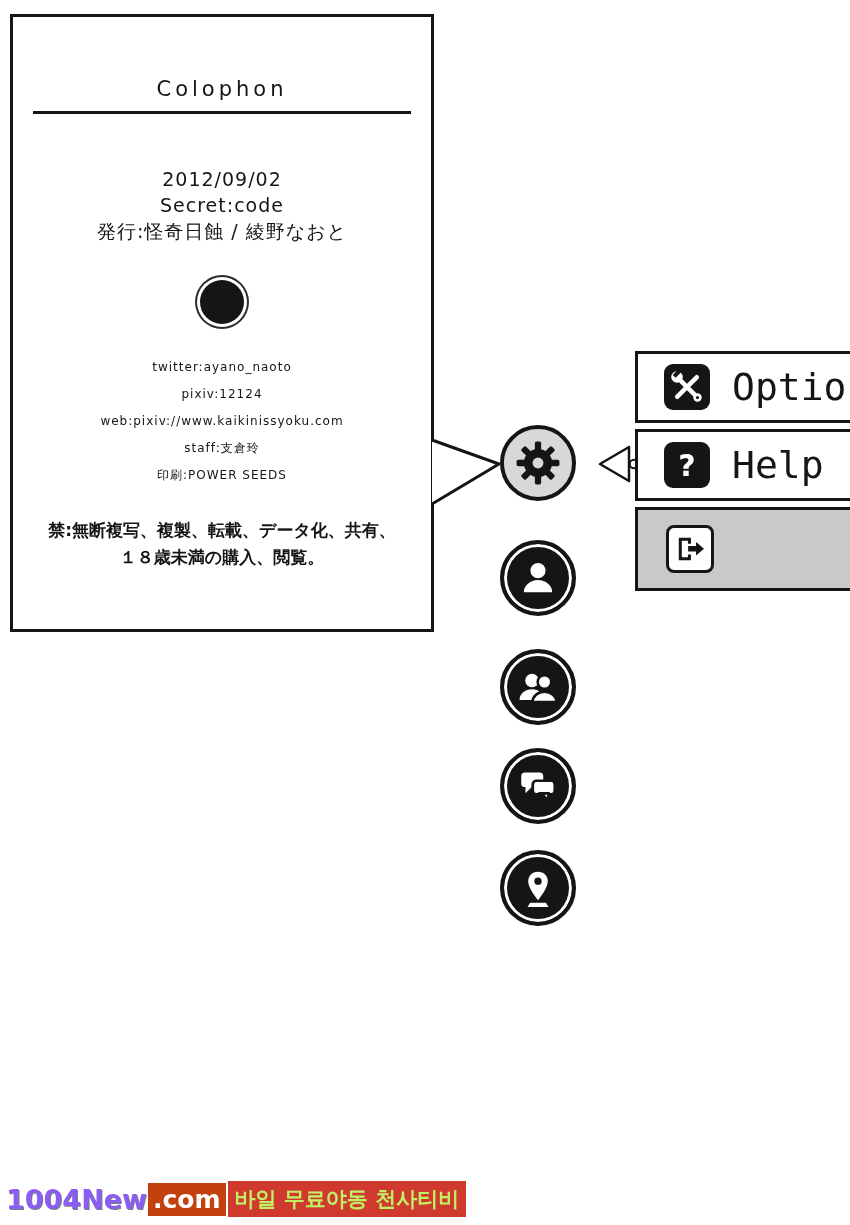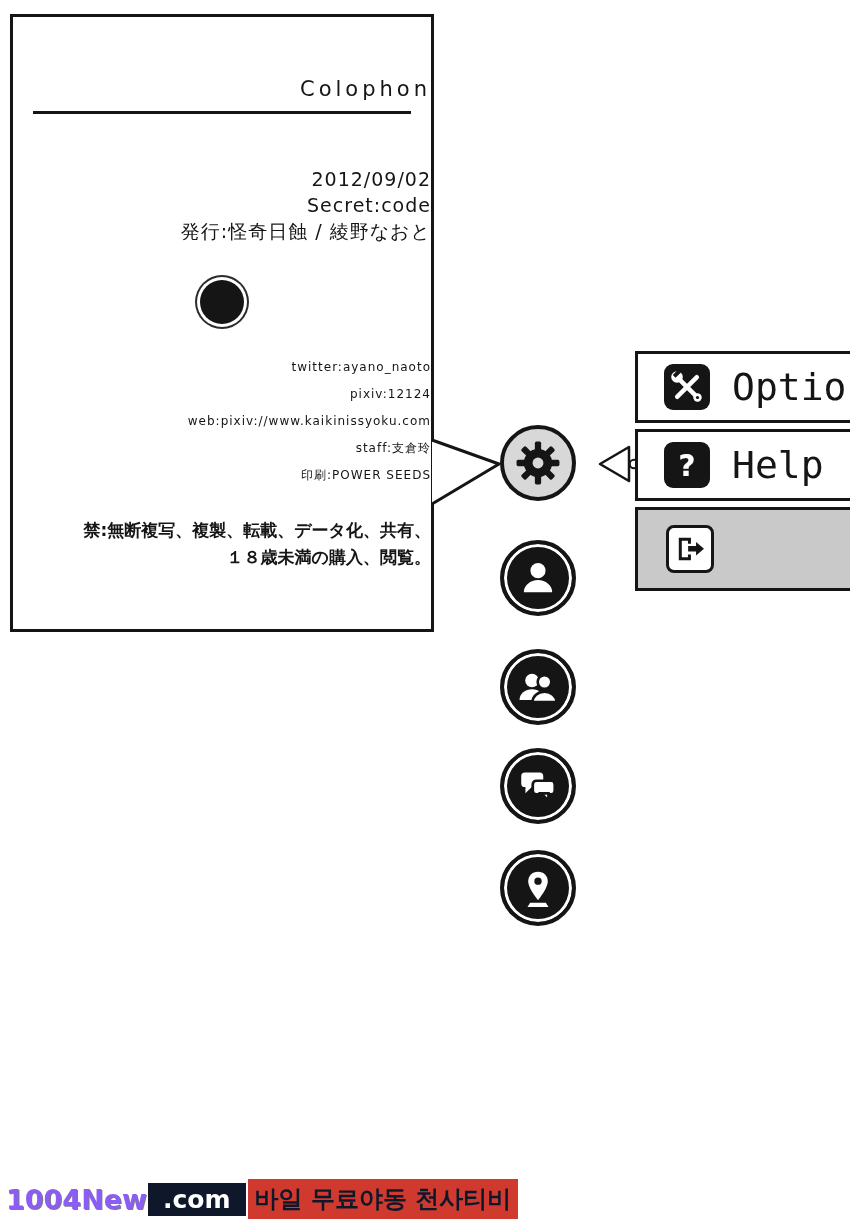--- a/index.html
+++ b/index.html
@@ -4,21 +4,21 @@
 <style>
   html,body{margin:0;padding:0;background:#e8e8e8;}
   .page{
     position:relative;width:850px;height:1225px;background:#ffffff;
     overflow:hidden;font-family:"DejaVu Sans",sans-serif;color:#151515;
   }
 
   
   .colophon-box{
     position:absolute;left:10px;top:14px;width:424px;height:618px;
-    border:3px solid #151515;background:#fff;text-align:right;box-sizing:border-box;
+    border:3px solid #151515;background:#fff;text-align:center;box-sizing:border-box;
   }
   .colophon-title{margin-top:60px;font-size:21px;letter-spacing:4px;}
   .colophon-rule{width:378px;height:3px;background:#151515;margin:10px auto 0;}
   .info-block{margin-top:52px;font-size:19px;line-height:26px;letter-spacing:1px;}
   .logo-dot{
     width:44px;height:44px;border-radius:50%;background:#151515;margin:36px auto 0;
     box-shadow:0 0 0 3px #ffffff,0 0 0 5px #2b2b2b;
   }
   .contact-block{margin-top:30px;font-size:12px;line-height:27px;letter-spacing:1px;}
   .notice-block{margin-top:28px;font-size:17px;font-weight:bold;line-height:27px;}
@@ -58,25 +58,25 @@
   }
   .q-glyph{color:#fff;font-size:30px;font-weight:bold;font-family:"DejaVu Sans",sans-serif;}
 
   
   .watermark{position:absolute;left:6px;top:1183px;display:flex;align-items:center;height:32px;}
   .wm-name{
     font-size:27px;font-weight:bold;color:#8b5cf6;
     text-shadow:1px 1px 0 #7d7d7d;letter-spacing:0;
   }
   .wm-com{
-    background:#0f172a;color:#fff;font-size:25px;font-weight:bold;
-    padding:2px 15px;margin-left:1px;
+    background:#c2410c;color:#fff;font-size:25px;font-weight:bold;
+    padding:2px 5px;margin-left:1px;
   }
   .wm-kr{
-    background:#d03a2e;color:#0f172a;font-size:24px;font-weight:bold;
+    background:#d03a2e;color:#bef264;font-size:21px;font-weight:bold;
     padding:4px 7px;margin-left:2px;white-space:nowrap;
   }
 </style>
 </head>
 <body>
 
 <div class="page">
 
   <div class="colophon-box">
     <div class="colophon-title">Colophon</div>

